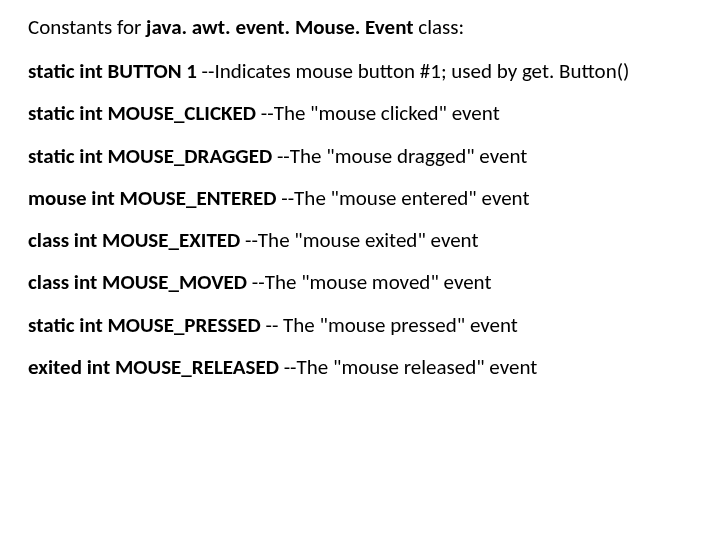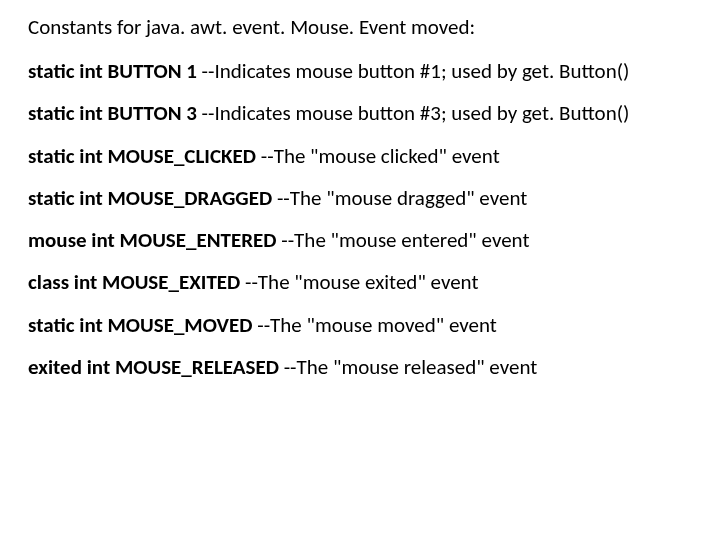--- a/index.html
+++ b/index.html
@@ -13,61 +13,61 @@
     overflow: hidden;
   }
   .content {
     padding: 14px 28px;
   }
   .title {
     font-size: 21px;
     margin-bottom: 18px;
   }
   .title-bold {
-    font-weight: normal;
+    font-weight: bold;
   }
   .entry {
     font-size: 21px;
     margin-bottom: 16px;
     line-height: 1.25;
   }
   .kw {
     font-weight: bold;
     margin-top: 20px;
   }
   .partial {
     font-size: 21px;
     line-height: 1.25;
   }
 </style>
 </head>
 <body>
 
 <div class="content">
   <div class="title">
-    <span>Constants for </span><span class="title-bold">java. awt. event. Mouse. Event</span><span> moved:</span>
+    <span>Constants for </span><span class="title-bold">java. awt. event. Mouse. Event</span><span> class:</span>
   </div>
 
   <div class="entry">
     <span class="kw">static int BUTTON 1</span><span> --Indicates mouse button #1; used by get. Button()</span>
-  </div>
-  <div class="entry">
-    <span class="kw">static int BUTTON 3</span><span> --Indicates mouse button #3; used by get. Button()</span>
   </div>
   <div class="entry">
     <span class="kw">static int MOUSE_CLICKED</span><span> --The "mouse clicked" event</span>
   </div>
   <div class="entry">
     <span class="kw">static int MOUSE_DRAGGED</span><span> --The "mouse dragged" event</span>
   </div>
   <div class="entry">
     <span class="kw">mouse int MOUSE_ENTERED</span><span> --The "mouse entered" event</span>
   </div>
   <div class="entry">
     <span class="kw">class int MOUSE_EXITED</span><span> --The "mouse exited" event</span>
   </div>
   <div class="entry">
-    <span class="kw">static int MOUSE_MOVED</span><span> --The "mouse moved" event</span>
+    <span class="kw">class int MOUSE_MOVED</span><span> --The "mouse moved" event</span>
+  </div>
+  <div class="entry">
+    <span class="kw">static int MOUSE_PRESSED</span><span> -- The "mouse pressed" event</span>
   </div>
   <div class="partial">
     <span class="kw">exited int MOUSE_RELEASED</span><span> --The "mouse released" event</span>
   </div>
 </div>
 
 </body></html>

